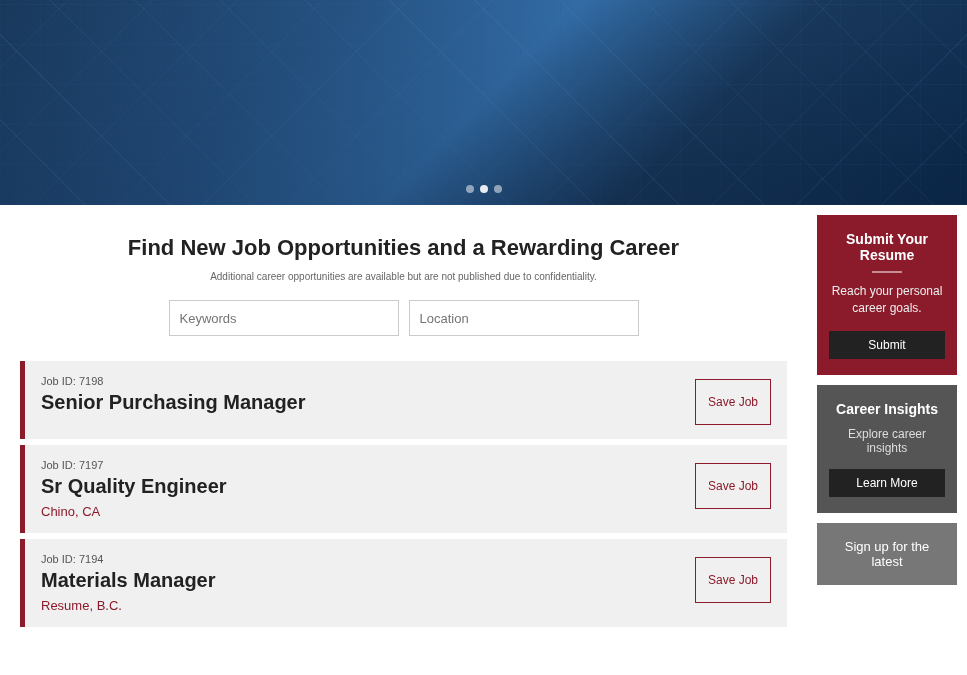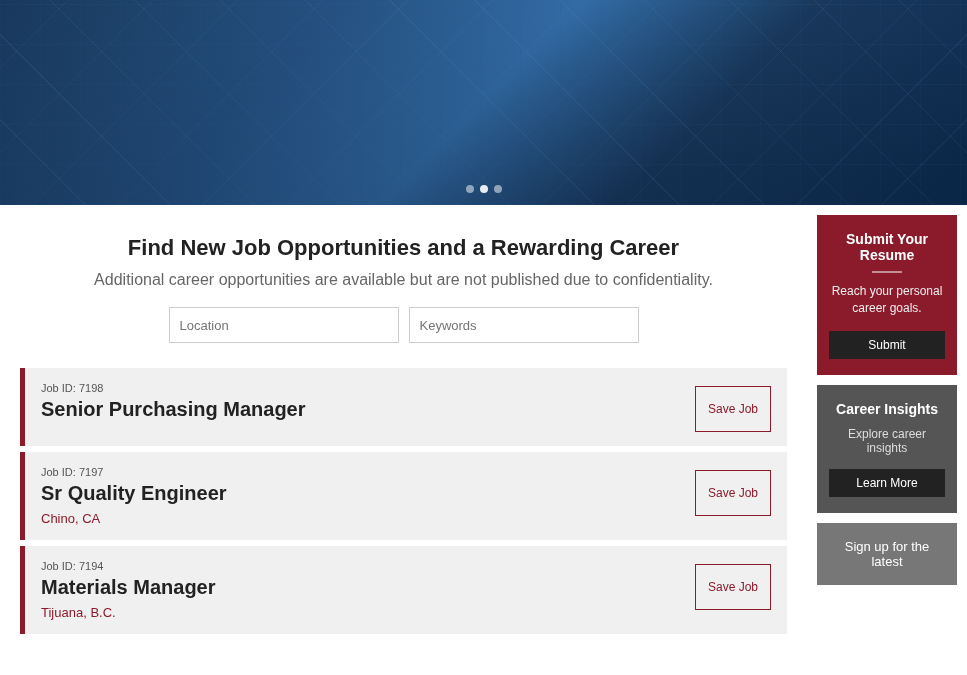--- a/index.html
+++ b/index.html
@@ -63,21 +63,21 @@
       text-align: center;
       margin-bottom: 25px;
     }
     .search-title {
       font-size: 22px;
       font-weight: bold;
       color: #222;
       margin-bottom: 10px;
     }
     .search-subtitle {
-      font-size: 16px;
+      font-size: 10px;
       color: #666;
       margin-bottom: 18px;
     }
     .search-inputs {
       display: flex;
       gap: 10px;
       justify-content: center;
     }
     .search-input {
       width: 230px;
@@ -219,22 +219,22 @@
   </div>
 </div>
 
 <div class="main-container">
   <div class="content-area">
 
     <div class="search-section">
       <h1 class="search-title">Find New Job Opportunities and a Rewarding Career</h1>
       <p class="search-subtitle">Additional career opportunities are available but are not published due to confidentiality.</p>
       <div class="search-inputs">
+        <input class="search-input" type="text" placeholder="Keywords" style="">
         <input class="search-input" type="text" placeholder="Location" style="">
-        <input class="search-input" type="text" placeholder="Keywords" style="">
       </div>
     </div>
 
     <div class="job-list">
 
       <div class="job-item">
         <div class="job-info">
           <div class="job-id">Job ID: 7198</div>
           <div class="job-title">Senior Purchasing Manager</div>
         </div>
@@ -247,21 +247,21 @@
           <div class="job-title">Sr Quality Engineer</div>
           <div class="job-location">Chino, CA</div>
         </div>
         <button class="save-job-btn">Save Job</button>
       </div>
 
       <div class="job-item">
         <div class="job-info">
           <div class="job-id">Job ID: 7194</div>
           <div class="job-title">Materials Manager</div>
-          <div class="job-location">Tijuana, B.C.</div>
+          <div class="job-location">Resume, B.C.</div>
         </div>
         <button class="save-job-btn">Save Job</button>
       </div>
 
     </div>
   </div>
 
   <div class="sidebar">
 
     <div class="widget widget-resume">

